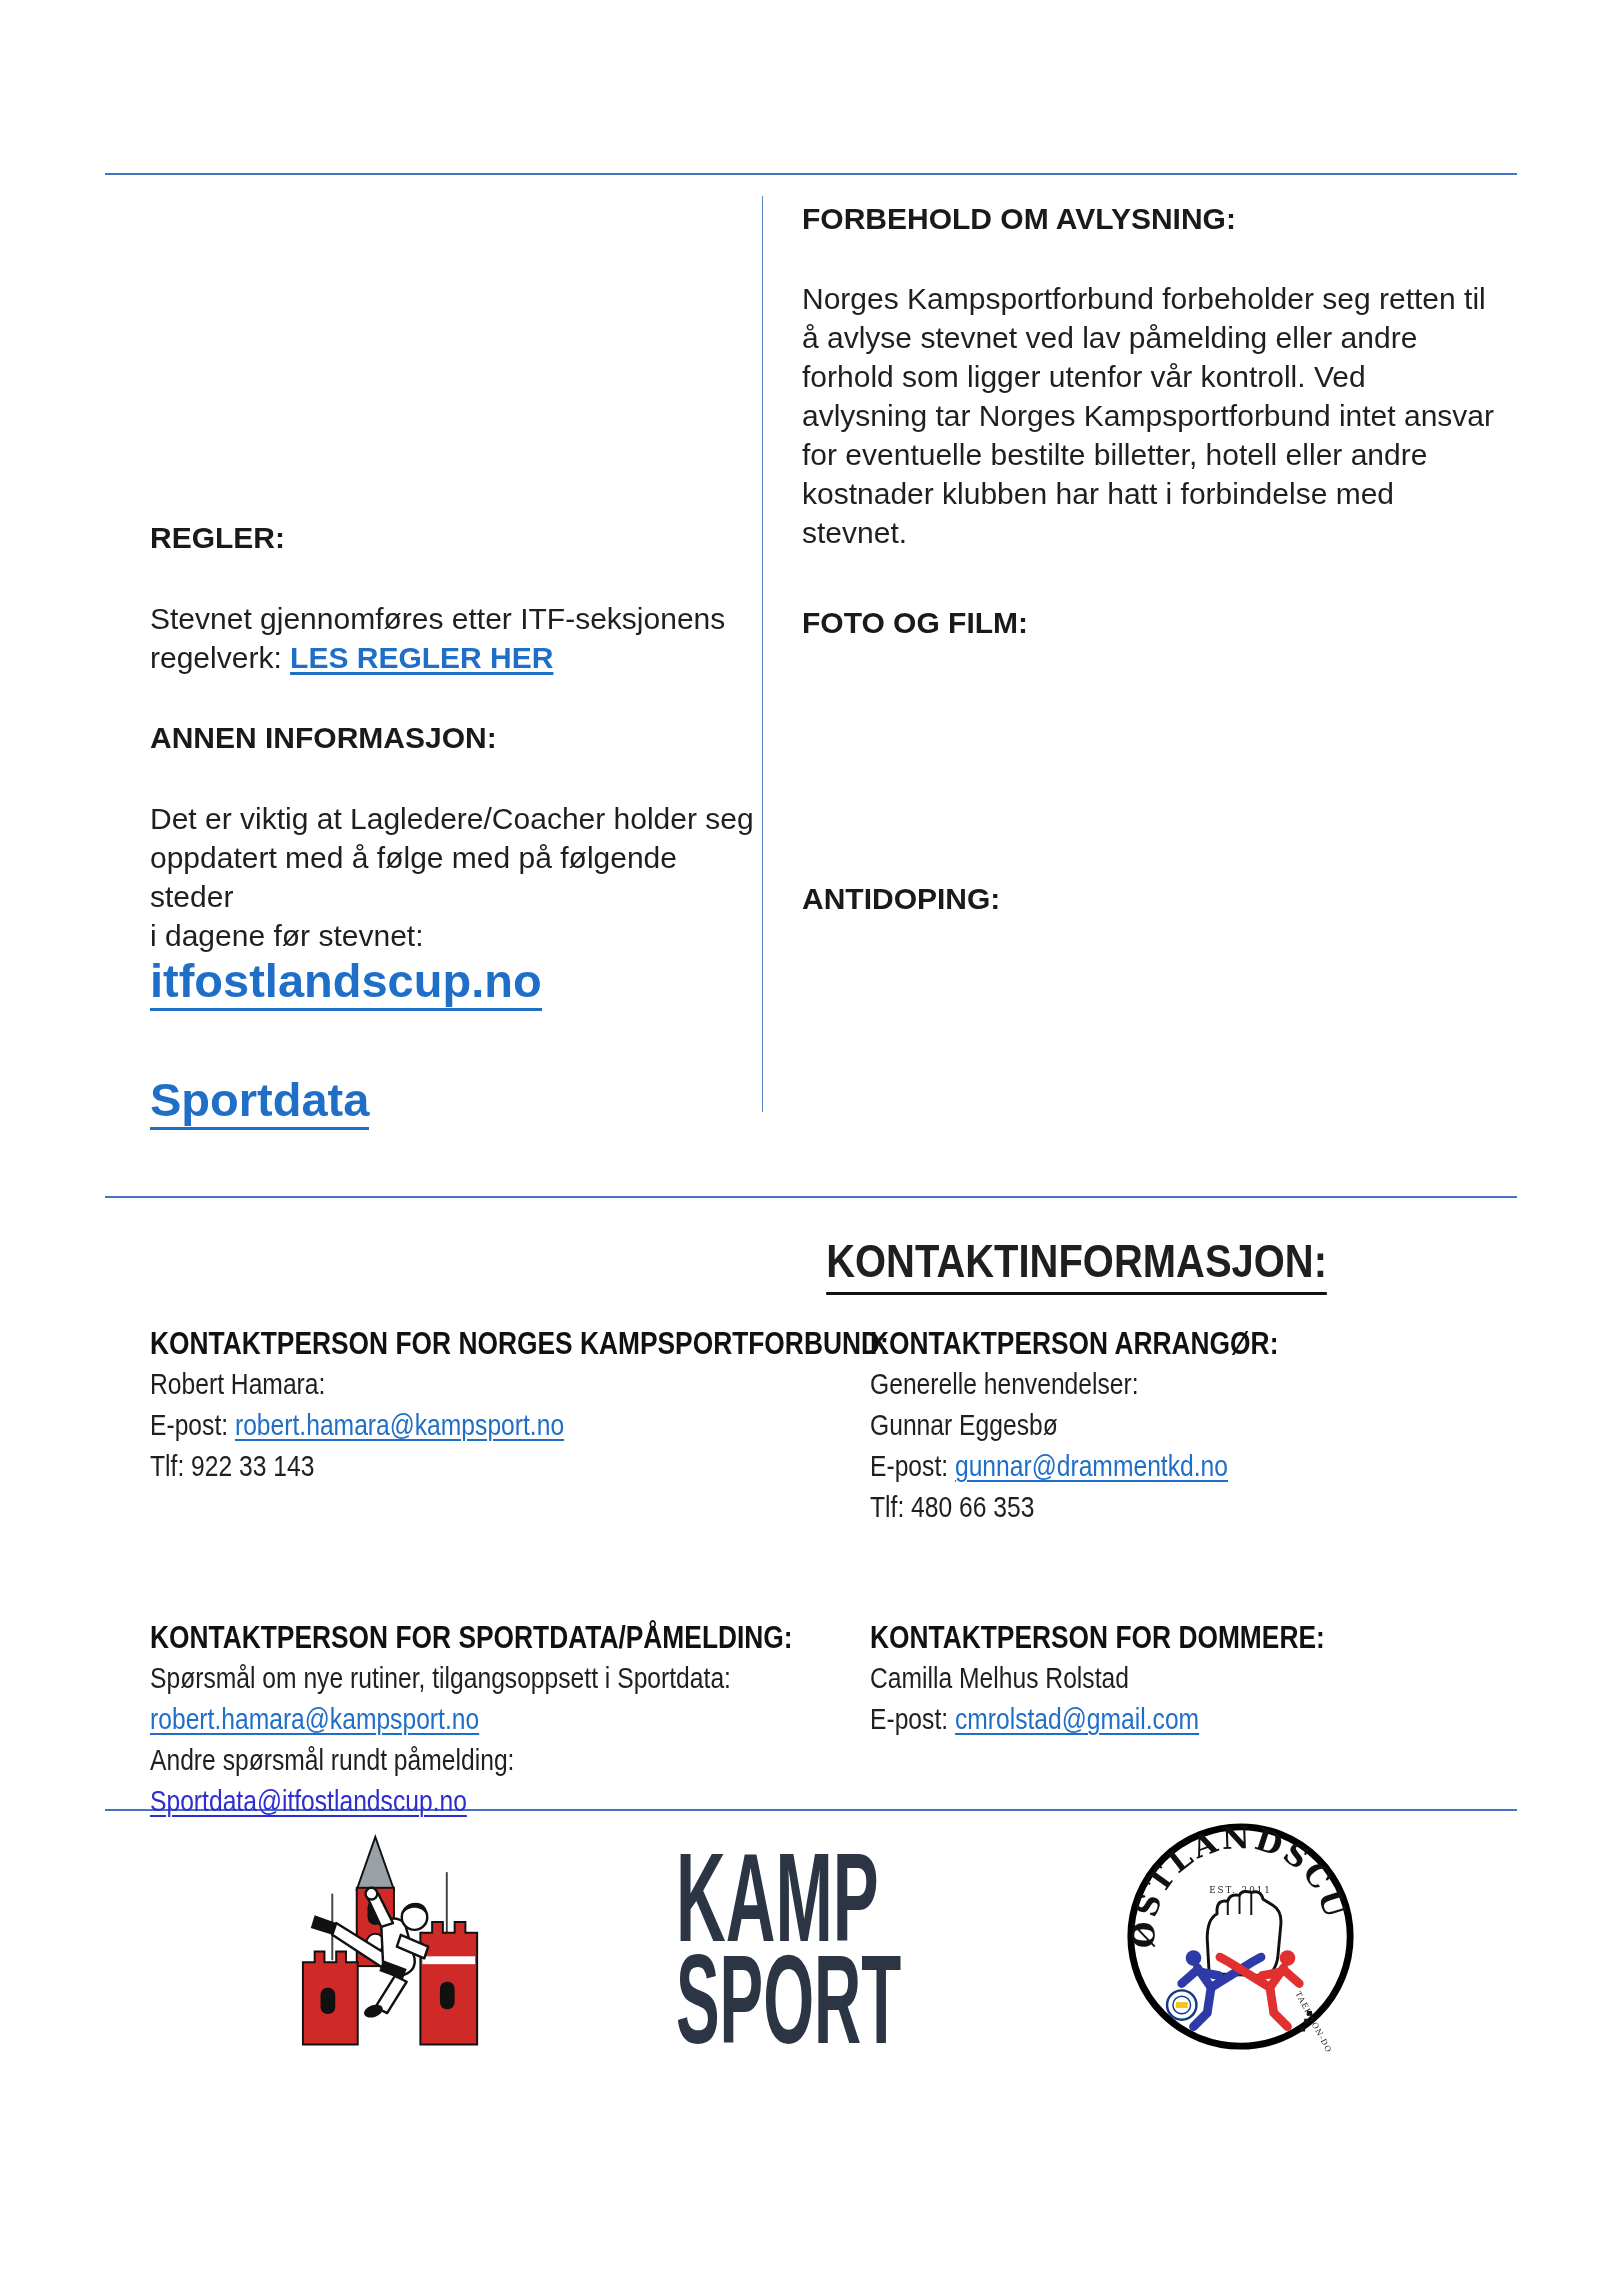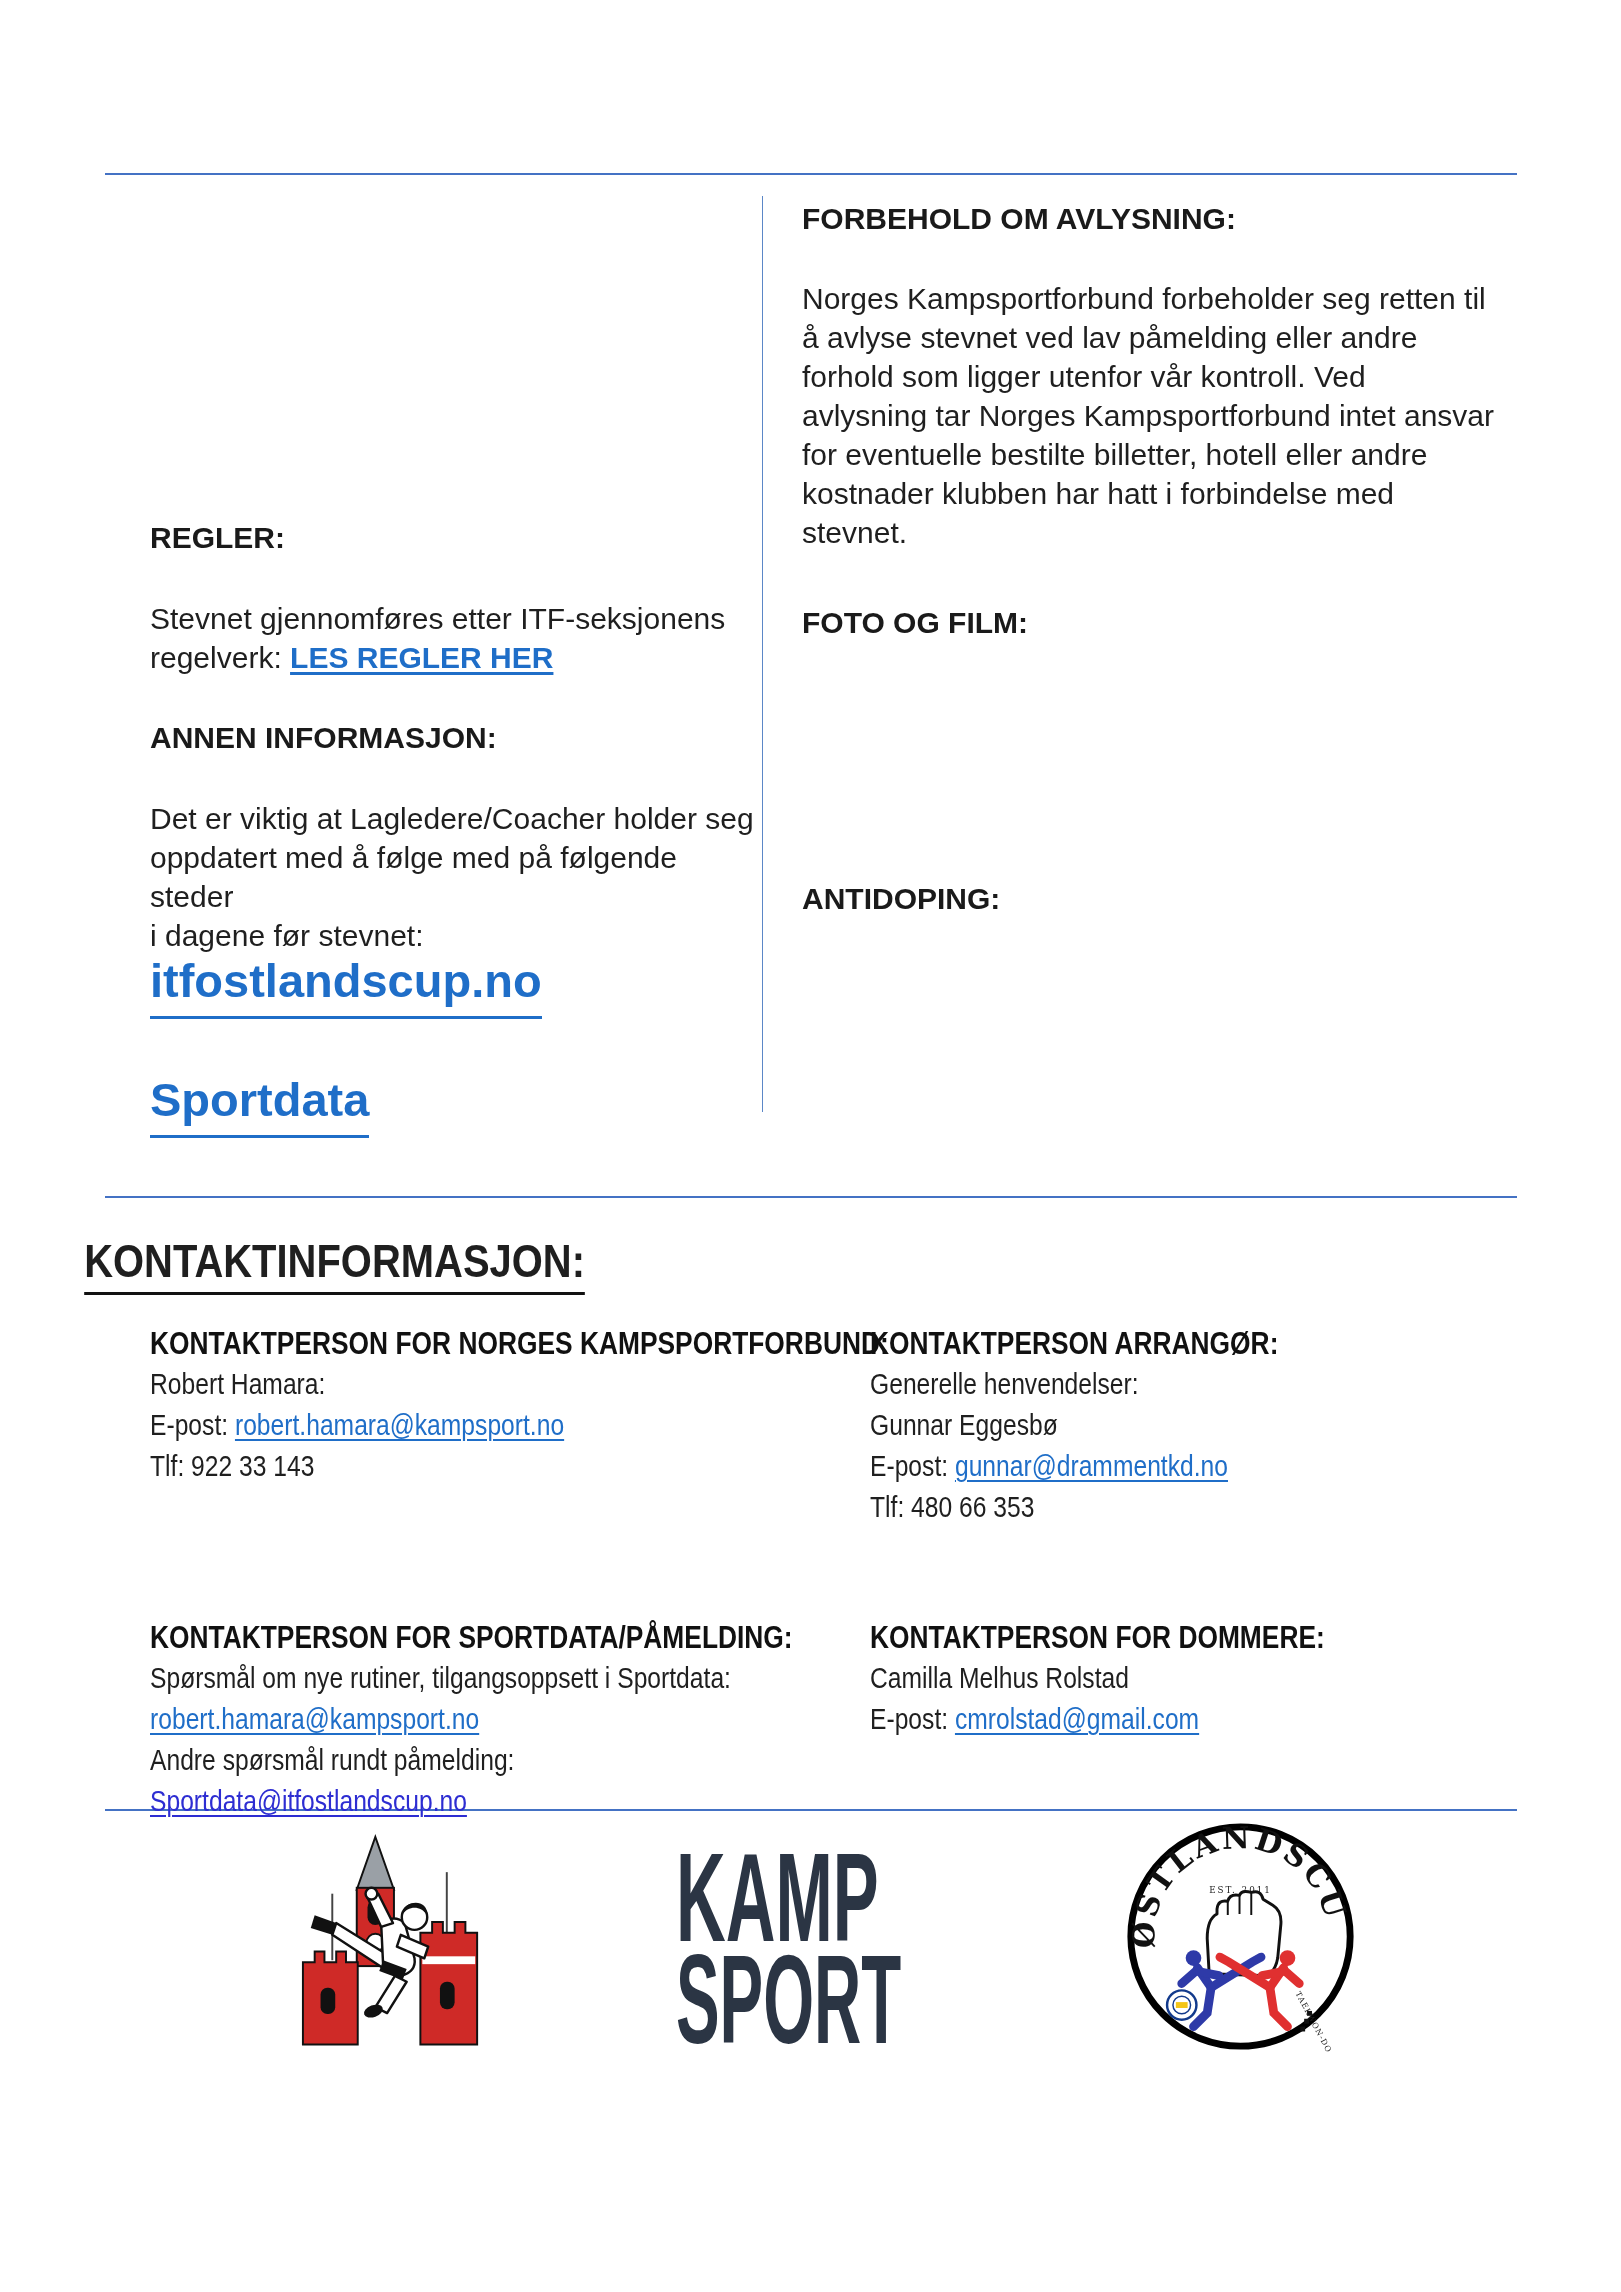--- a/index.html
+++ b/index.html
@@ -9,22 +9,22 @@
   .vdivider{position:absolute;left:762px;top:196px;width:1px;height:916px;background:#5b87c7;}
   .blk{position:absolute;font-size:30px;line-height:39px;white-space:pre-line;}
   .lcol{left:150px;width:617px;}
   .rcol{left:802px;width:725px;}
   .h{font-weight:bold;color:#1a1a1a;}
   a{cursor:pointer;}
   .link{color:#1f6ec8;text-decoration:underline;text-decoration-thickness:2px;text-underline-offset:3.9px;}
   .link-bold{font-weight:bold;}
   .link-violet{color:#2d2dd2;text-decoration:underline;text-decoration-thickness:2px;text-underline-offset:3.9px;}
   .biglink{position:absolute;left:150px;font-size:47px;font-weight:bold;line-height:55px;}
-  .biglink a{color:#1f6ec8;text-decoration:none;display:inline-block;border-bottom:3.9px solid #1f6ec8;padding-bottom:8px;}
-  .contact-title-wrap{position:absolute;left:0;top:1233px;width:1371px;text-align:left;margin-left:40px;}
+  .biglink a{color:#1f6ec8;text-decoration:none;display:inline-block;border-bottom:3.9px solid #1f6ec8;padding-bottom:0;}
+  .contact-title-wrap{position:absolute;left:0;top:1233px;width:1371px;text-align:right;}
   .contact-title{display:inline-block;font-size:47px;font-weight:bold;transform:scaleX(0.85);transform-origin:50% 0;}
   .contact-title span{display:inline-block;border-bottom:3.9px solid #111;padding-bottom:3.9px;}
   .cblk{position:absolute;font-size:29px;line-height:41px;transform:scaleX(0.85);transform-origin:0 0;width:843px;}
   .cblk .ch{font-weight:bold;font-size:31px;color:#111;}
   .cline{white-space:nowrap;}
   .logo{position:absolute;}
   .kamp-text{fill:#2b3544;font-weight:800;font-family:"Liberation Sans",sans-serif;}
   .cup-arc-text{font-family:"DejaVu Serif",serif;font-weight:bold;font-size:31px;letter-spacing:3px;fill:#111;}
   .cup-est{font-family:"DejaVu Serif",serif;font-size:9px;letter-spacing:2px;fill:#222;}
   .cup-side{font-family:"DejaVu Serif",serif;font-size:8px;letter-spacing:1px;fill:#222;}

